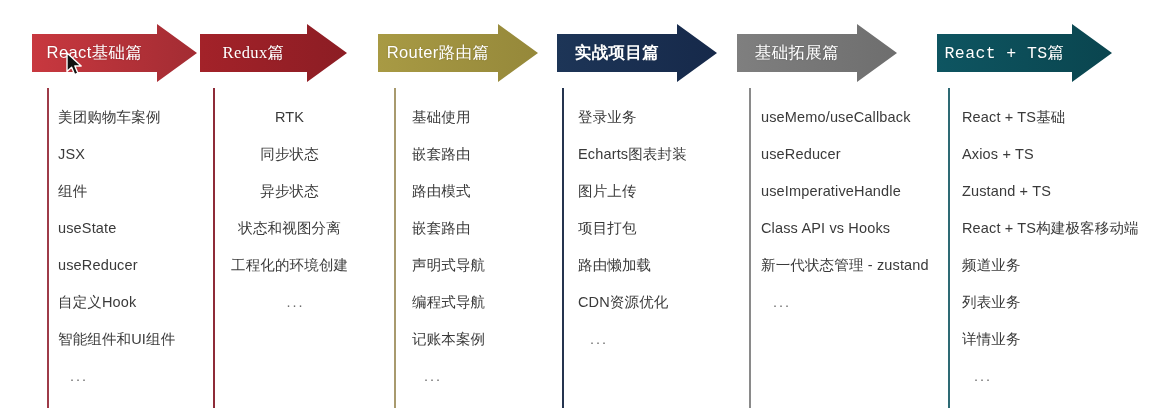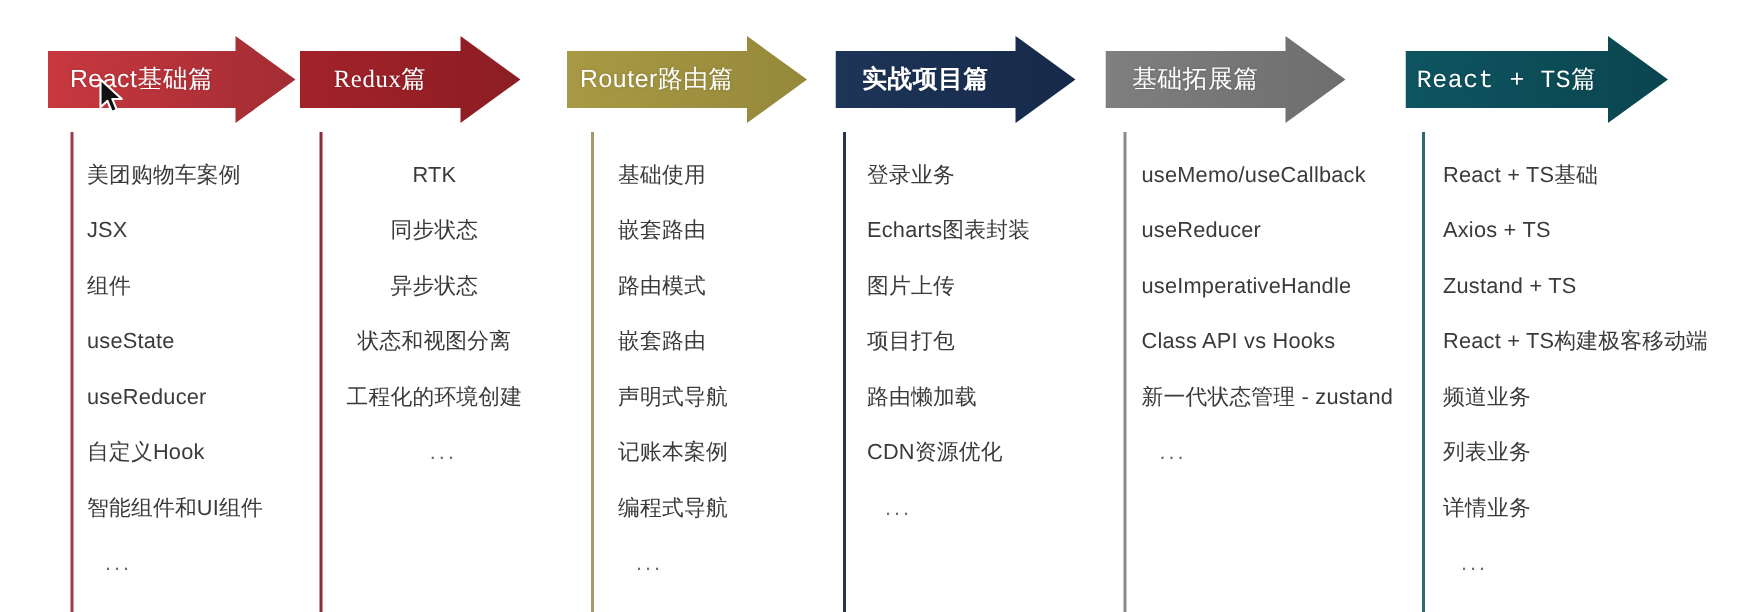--- a/index.html
+++ b/index.html
@@ -150,22 +150,22 @@
         </svg>
         <div class="arrow-label" style="width: 120px; justify-content: center;">Router路由篇</div>
       </div>
       <div class="divider" style="left: 394px; background: rgb(168, 154, 110);"></div>
       <div class="items" style="left: 412px;">
         <div class="item">基础使用</div>
         <div class="item">嵌套路由</div>
         <div class="item">路由模式</div>
         <div class="item">嵌套路由</div>
         <div class="item">声明式导航</div>
+        <div class="item">编程式导航</div>
         <div class="item">记账本案例</div>
-        <div class="item">编程式导航</div>
         <div class="item ellipsis">...</div>
       </div>
     </div>
     <div class="column" style="left: 0px;">
       <div class="arrow-wrap" style="left: 557px; width: 160px;">
         <svg class="arrow-svg" width="160" height="58" viewBox="0 0 160 58">
           <defs>
             <linearGradient id="g-project" x1="0" y1="0" x2="1" y2="0">
               <stop offset="0%" stop-color="#1d3557"></stop>
               <stop offset="100%" stop-color="#16294a"></stop>

